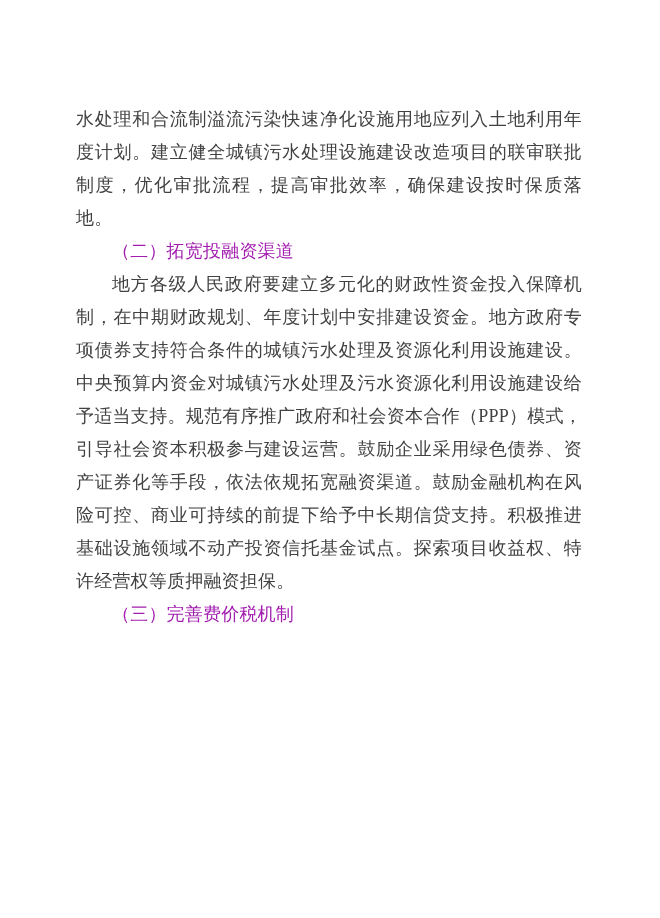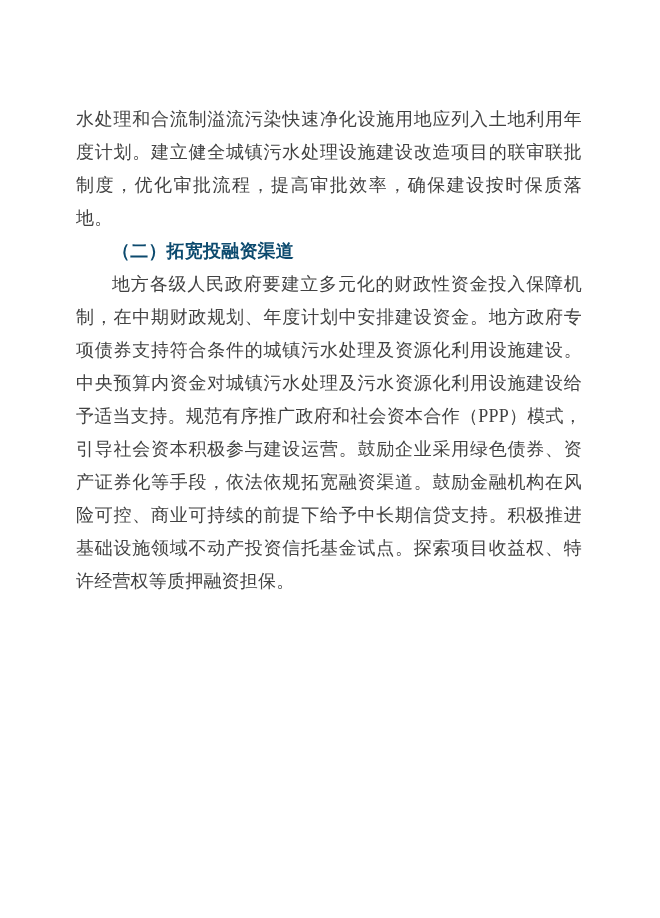--- a/index.html
+++ b/index.html
@@ -29,26 +29,27 @@
   .content p {
     margin: 0;
     padding: 0;
     text-indent: 2em;
     letter-spacing: 0.2px;
   }
   .content p.body-continuation {
     text-indent: 0;
   }
   .content p.heading {
-    font-weight: bold;
-    color: #0c4a6e;
+    font-weight: normal;
+    color: #a21caf;
   }
 </style>
 </head>
 <body>
 
 <div class="page">
   <div class="content">
       <p class="body-continuation">水处理和合流制溢流污染快速净化设施用地应列入土地利用年度计划。建立健全城镇污水处理设施建设改造项目的联审联批制度，优化审批流程，提高审批效率，确保建设按时保质落地。</p>
       <p class="heading">（二）拓宽投融资渠道</p>
       <p class="body">地方各级人民政府要建立多元化的财政性资金投入保障机制，在中期财政规划、年度计划中安排建设资金。地方政府专项债券支持符合条件的城镇污水处理及资源化利用设施建设。中央预算内资金对城镇污水处理及污水资源化利用设施建设给予适当支持。规范有序推广政府和社会资本合作（PPP）模式，引导社会资本积极参与建设运营。鼓励企业采用绿色债券、资产证券化等手段，依法依规拓宽融资渠道。鼓励金融机构在风险可控、商业可持续的前提下给予中长期信贷支持。积极推进基础设施领域不动产投资信托基金试点。探索项目收益权、特许经营权等质押融资担保。</p>
+      <p class="heading">（三）完善费价税机制</p>
     </div>
 </div>
 
 </body></html>

